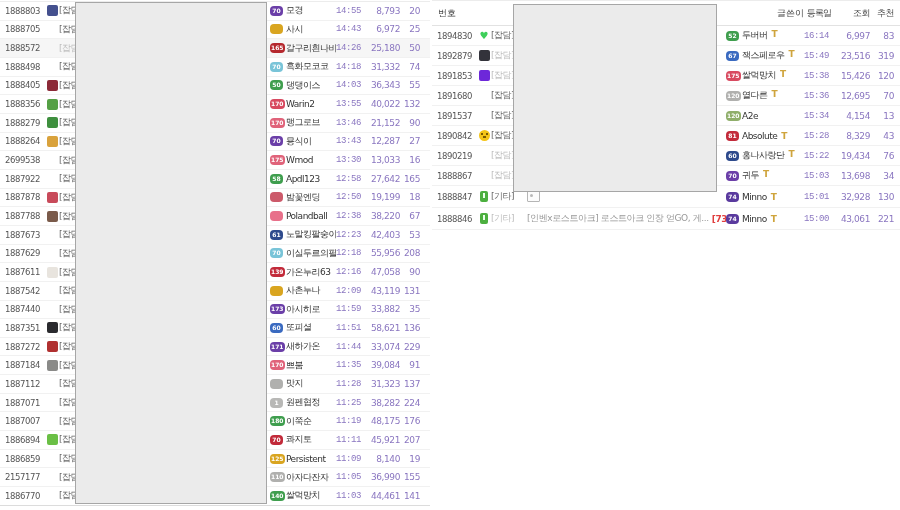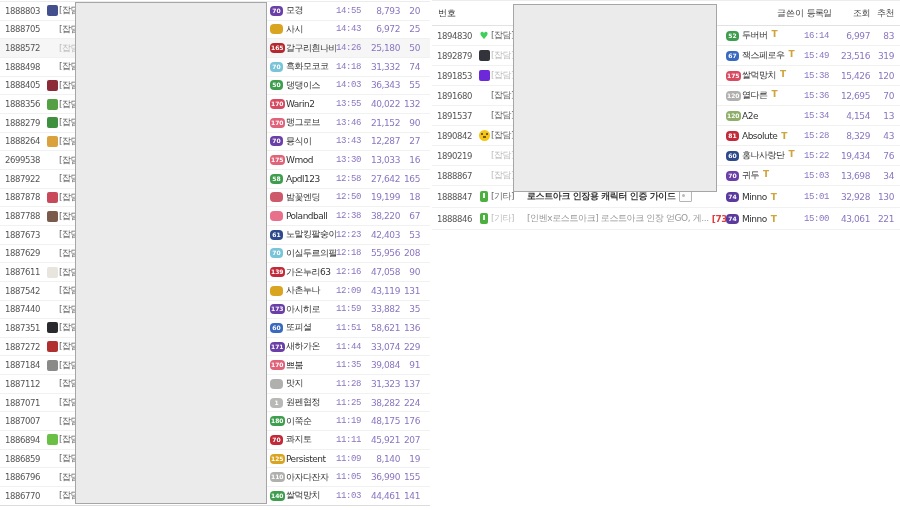--- a/index.html
+++ b/index.html
@@ -431,21 +431,21 @@
         <span class="c-licon">
           <span class="lvl" style="background: rgb(217, 165, 32);">125</span>
         </span>
         <span class="c-name">Persistent</span>
         <span class="c-time">11:09</span>
         <span class="c-views">8,140</span>
         <span class="c-rec">19</span>
         <span class="pr"></span>
       </div>
       <div class="trow">
-        <span class="c-no">1886796</span>
+        <span class="c-no">2157177</span>
         <span class="c-av"></span>
         <span class="c-tag">[잡담]</span>
         <span class="c-title"></span>
         <span class="c-licon">
           <span class="lvl" style="background: rgb(176, 176, 174);">110</span>
         </span>
         <span class="c-name">아자다잔자</span>
         <span class="c-time">11:05</span>
         <span class="c-views">36,990</span>
         <span class="c-rec">155</span>
@@ -622,21 +622,20 @@
         <span class="c-rec">34</span>
         <span class="pr"></span>
       </div>
       <div class="trow tall">
         <span class="c-no">1888847</span>
         <span class="c-av">
           <span class="noteico"></span>
         </span>
         <span class="c-tag">[기타]</span>
         <span class="c-title">
-          <span class="t-bold">로스트아크 인장용 캐릭터 인증 가이드</span>
           <span class="imgico"></span>
         </span>
         <span class="c-licon">
           <span class="lvl" style="background: rgb(90, 58, 158);">74</span>
         </span>
         <span class="c-name">
           <span class="bold">Minno</span>
           <span class="tbadge">T</span>
         </span>
         <span class="c-time">15:01</span>

